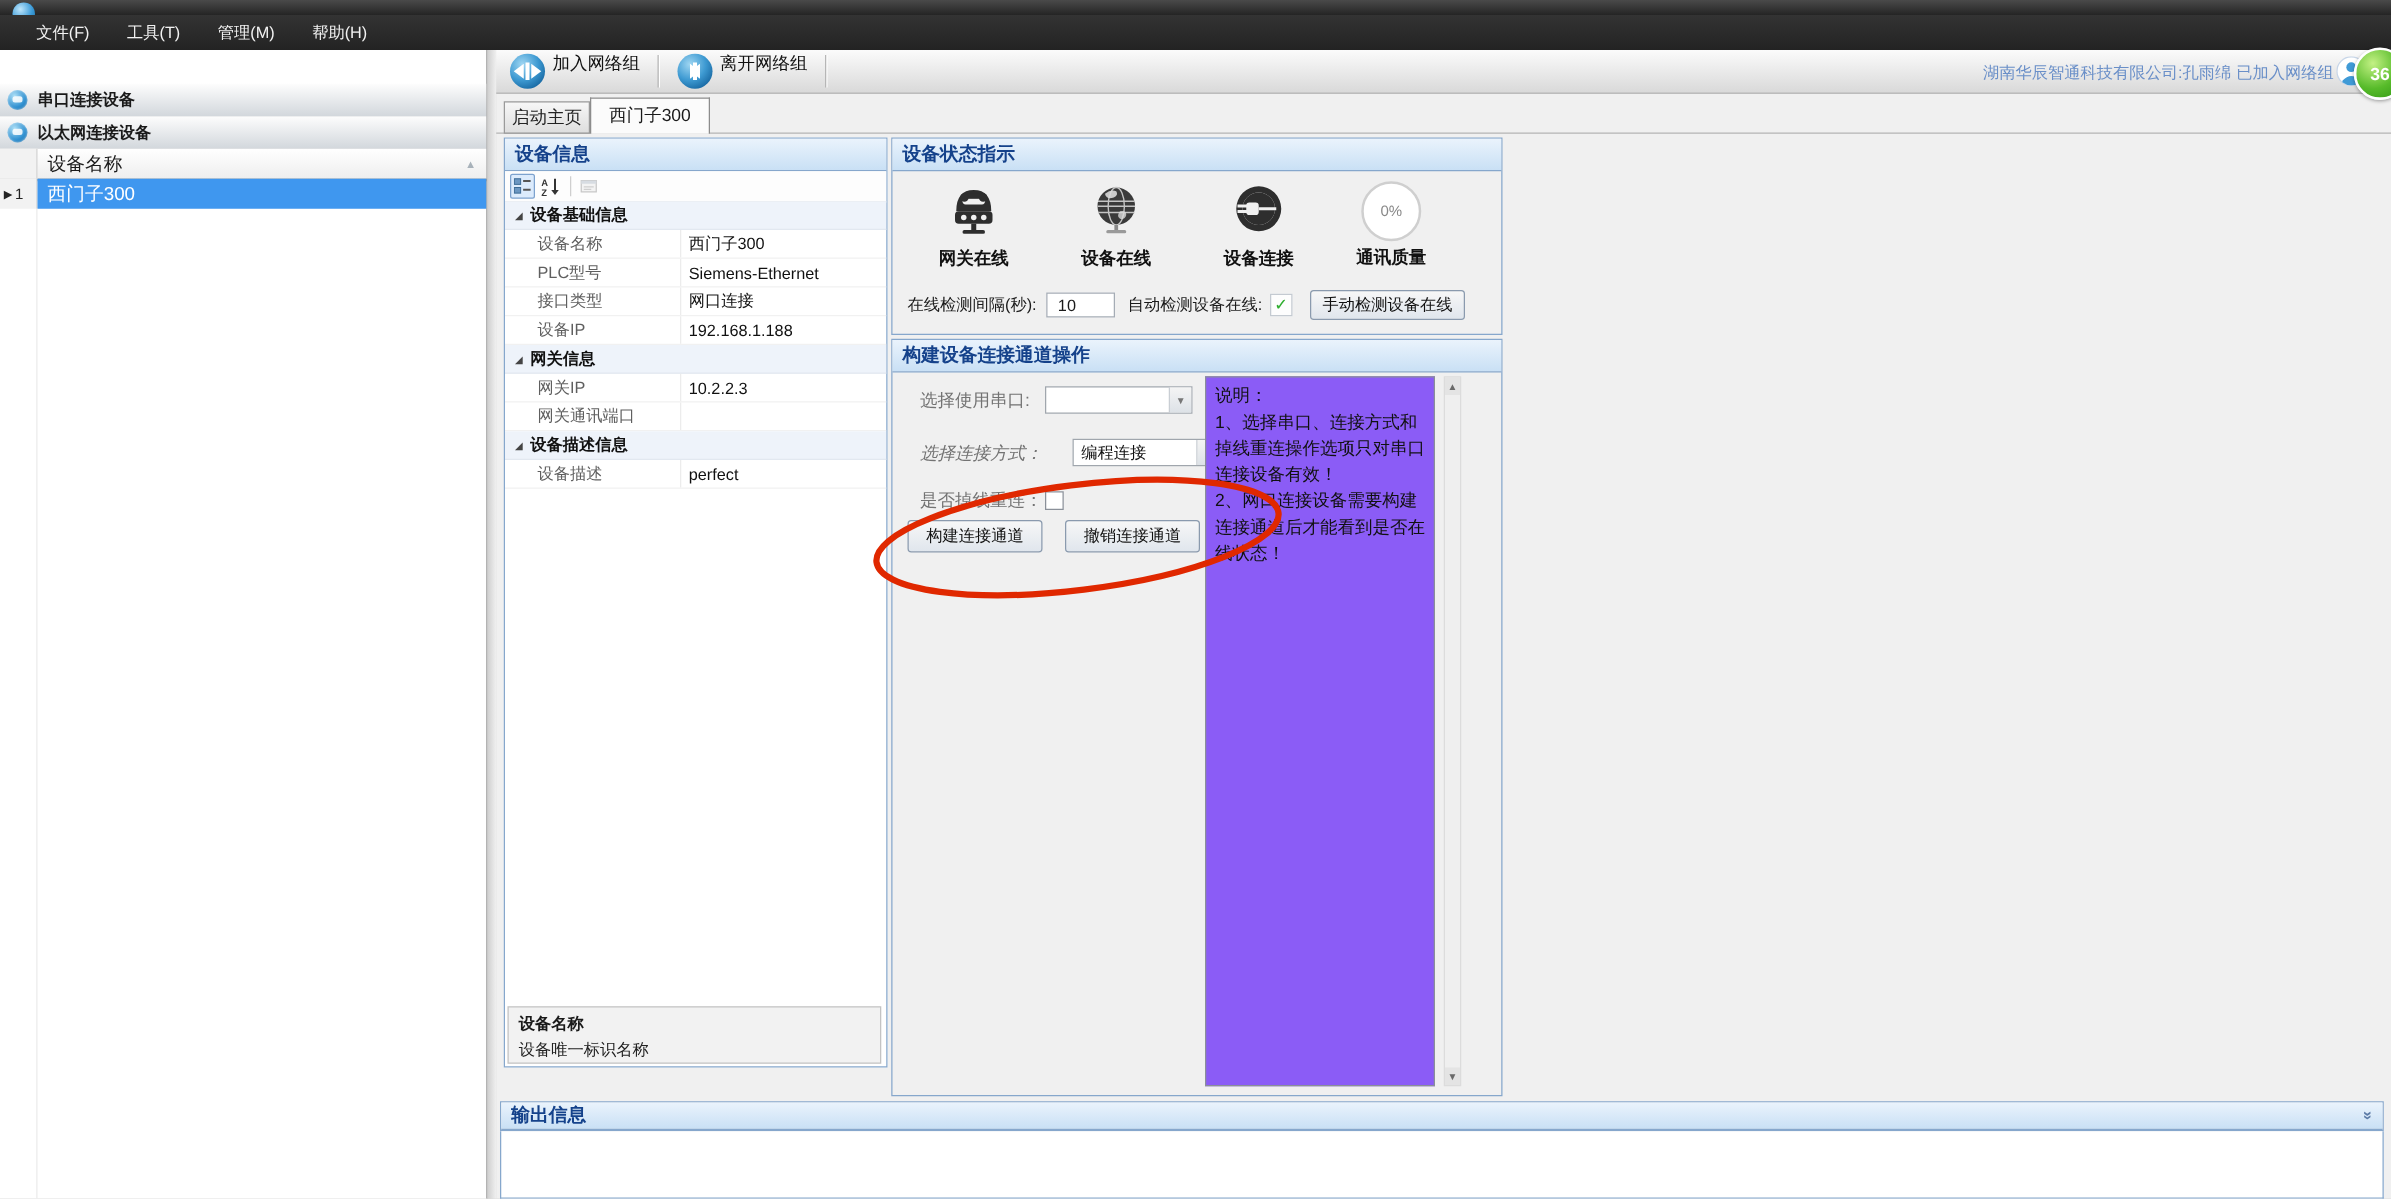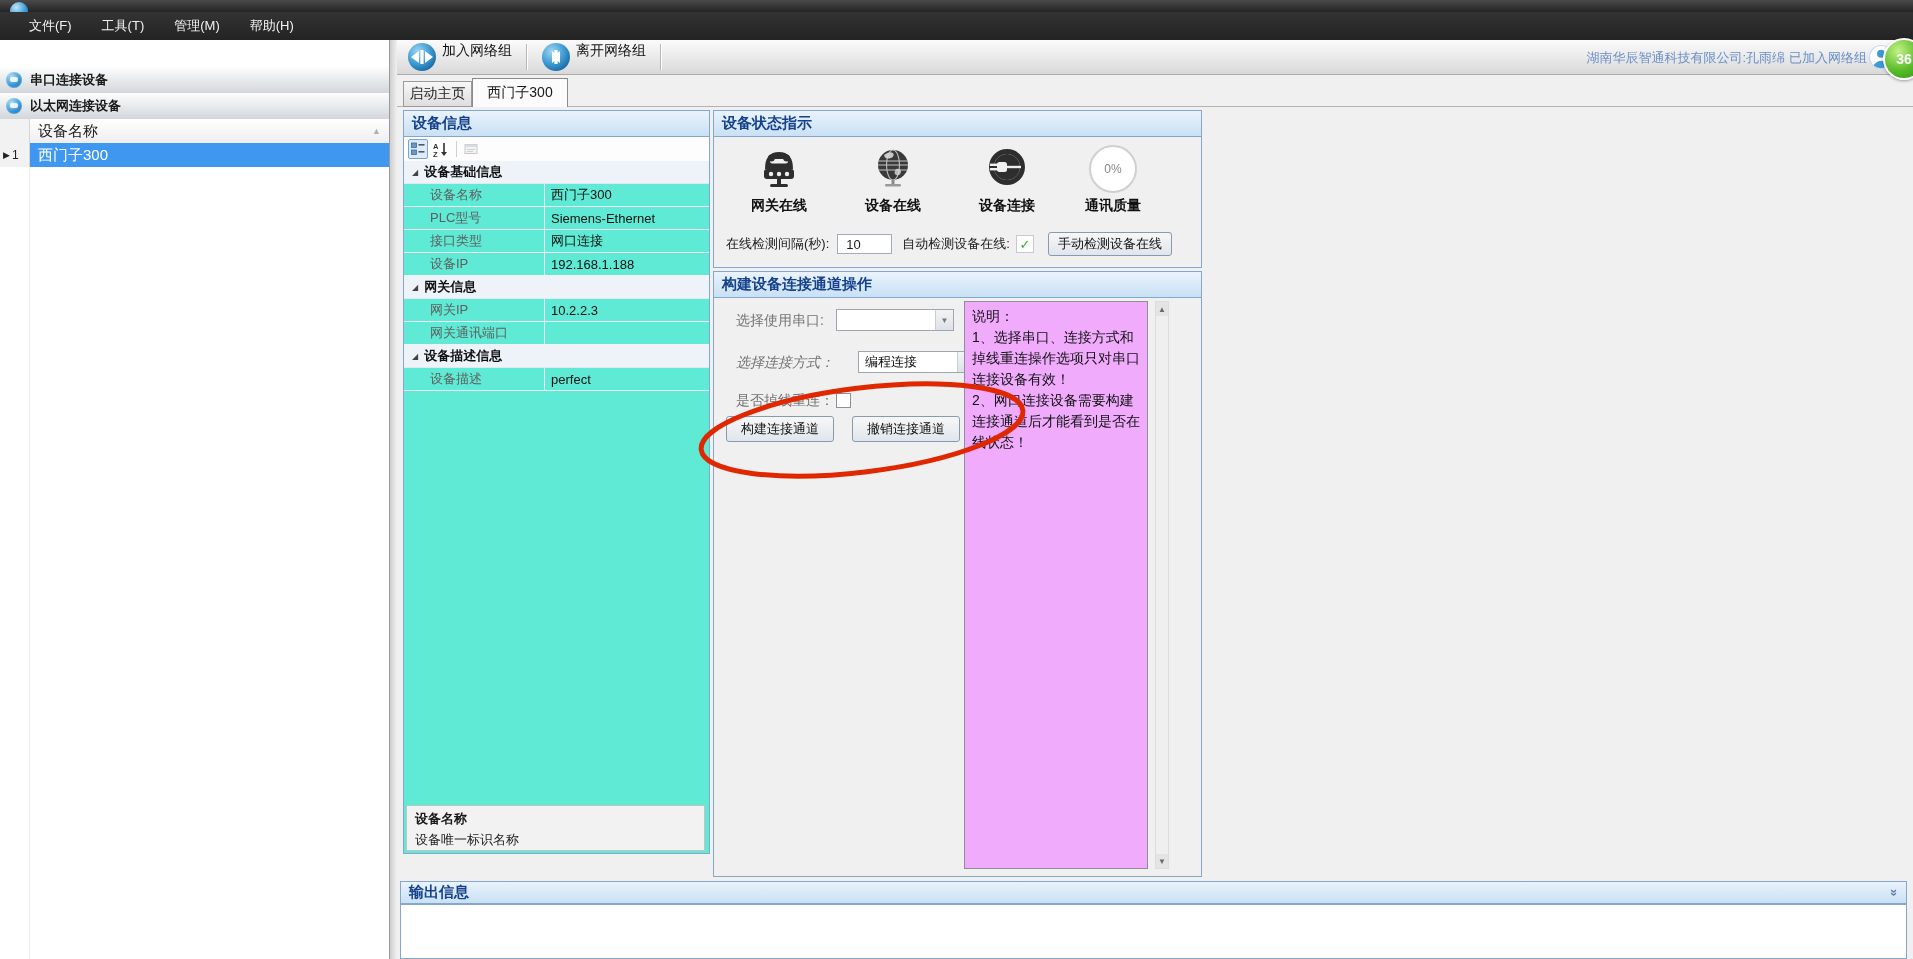--- a/index.html
+++ b/index.html
@@ -63,21 +63,21 @@
 
   
   .panel{box-sizing:border-box;border:1px solid #86a7cc;background:#f0f0f0;}
   .panel-h{height:26px;background:linear-gradient(#eaf3fc,#c9e0f5);border-bottom:1px solid #86a7cc;
            display:flex;align-items:center;padding-left:8px;box-sizing:border-box;
            color:#15428b;font-weight:bold;font-size:15px;}
   .panel-h .chev{margin-left:auto;margin-right:8px;color:#5b7aa6;font-weight:bold;font-size:13px;
                  transform:rotate(90deg);cursor:pointer;}
 
   
-  .device-panel{left:403px;top:110px;width:307px;height:744px;background:#5eead4;}
+  .device-panel{left:403px;top:110px;width:307px;height:744px;background:#ffffff;}
   .pg-toolbar{height:24px;border-bottom:1px solid #d8d8d8;display:flex;align-items:center;padding-left:4px;background:#fdfdfd;}
   .pg-tool{width:20px;height:20px;display:flex;align-items:center;justify-content:center;margin-right:2px;box-sizing:border-box;}
   .pg-tool.sel{border:1px solid #7da2ce;background:#dcebfc;border-radius:2px;}
   .pg-tool.dis{opacity:.45;}
   .pg-sep{width:1px;height:16px;background:#cfcfcf;margin:0 4px;}
   .pgrid{position:absolute;left:0;top:50px;width:305px;}
   .prow{height:22px;display:flex;align-items:center;border-bottom:1px solid #f1f1f1;font-size:13px;}
   .prow.group{background:#eef3fa;font-weight:bold;color:#111;border-bottom:1px solid #e2e8f0;}
   .prow.group .exp{font-size:8px;color:#444;margin:0 6px 0 8px;}
   .plabel{width:140px;box-sizing:border-box;padding-left:26px;color:#5f5f5f;overflow:hidden;white-space:nowrap;}
@@ -106,21 +106,21 @@
   
   .channel-panel{left:713px;top:271px;width:489px;height:606px;}
   .frm-label{position:absolute;font-size:14px;color:#737373;}
   .combo{position:absolute;width:118px;height:22px;border:1px solid #a0a6ad;background:#fff;box-sizing:border-box;
          display:flex;align-items:center;font-size:13px;}
   .combo .val{flex:1;padding-left:6px;color:#111;overflow:hidden;white-space:nowrap;}
   .combo .arr{width:17px;height:100%;border-left:1px solid #c9ced4;background:linear-gradient(#f4f4f4,#dde2e7);
               display:flex;align-items:center;justify-content:center;color:#777;font-size:8px;}
   .chk-off{position:absolute;width:15px;height:15px;border:1px solid #8a9099;background:#fff;box-sizing:border-box;}
   .note-box{position:absolute;left:250px;top:29px;width:184px;height:568px;box-sizing:border-box;
-            border:1px solid #8a8f98;background:#f0abfc;padding:4px 7px;font-size:14px;line-height:21px;color:#111;}
+            border:1px solid #8a8f98;background:#8b5cf6;padding:4px 7px;font-size:14px;line-height:21px;color:#111;}
   .vscroll{position:absolute;left:441px;top:29px;width:14px;height:568px;background:#efefef;border:1px solid #dcdcdc;box-sizing:border-box;}
   .vscroll .a{position:absolute;left:0;width:100%;height:14px;display:flex;align-items:center;justify-content:center;
               font-size:8px;color:#6a6a6a;background:#e4e4e4;cursor:pointer;}
   .red-ellipse{left:690px;top:378px;width:350px;height:104px;z-index:40;pointer-events:none;}
 
   
   .output-bar{left:400px;top:881px;width:1507px;height:24px;}
   .output-body{left:400px;top:905px;width:1507px;height:54px;background:#fff;border:1px solid #86a7cc;border-top:none;box-sizing:border-box;}
 </style>
 </head>

